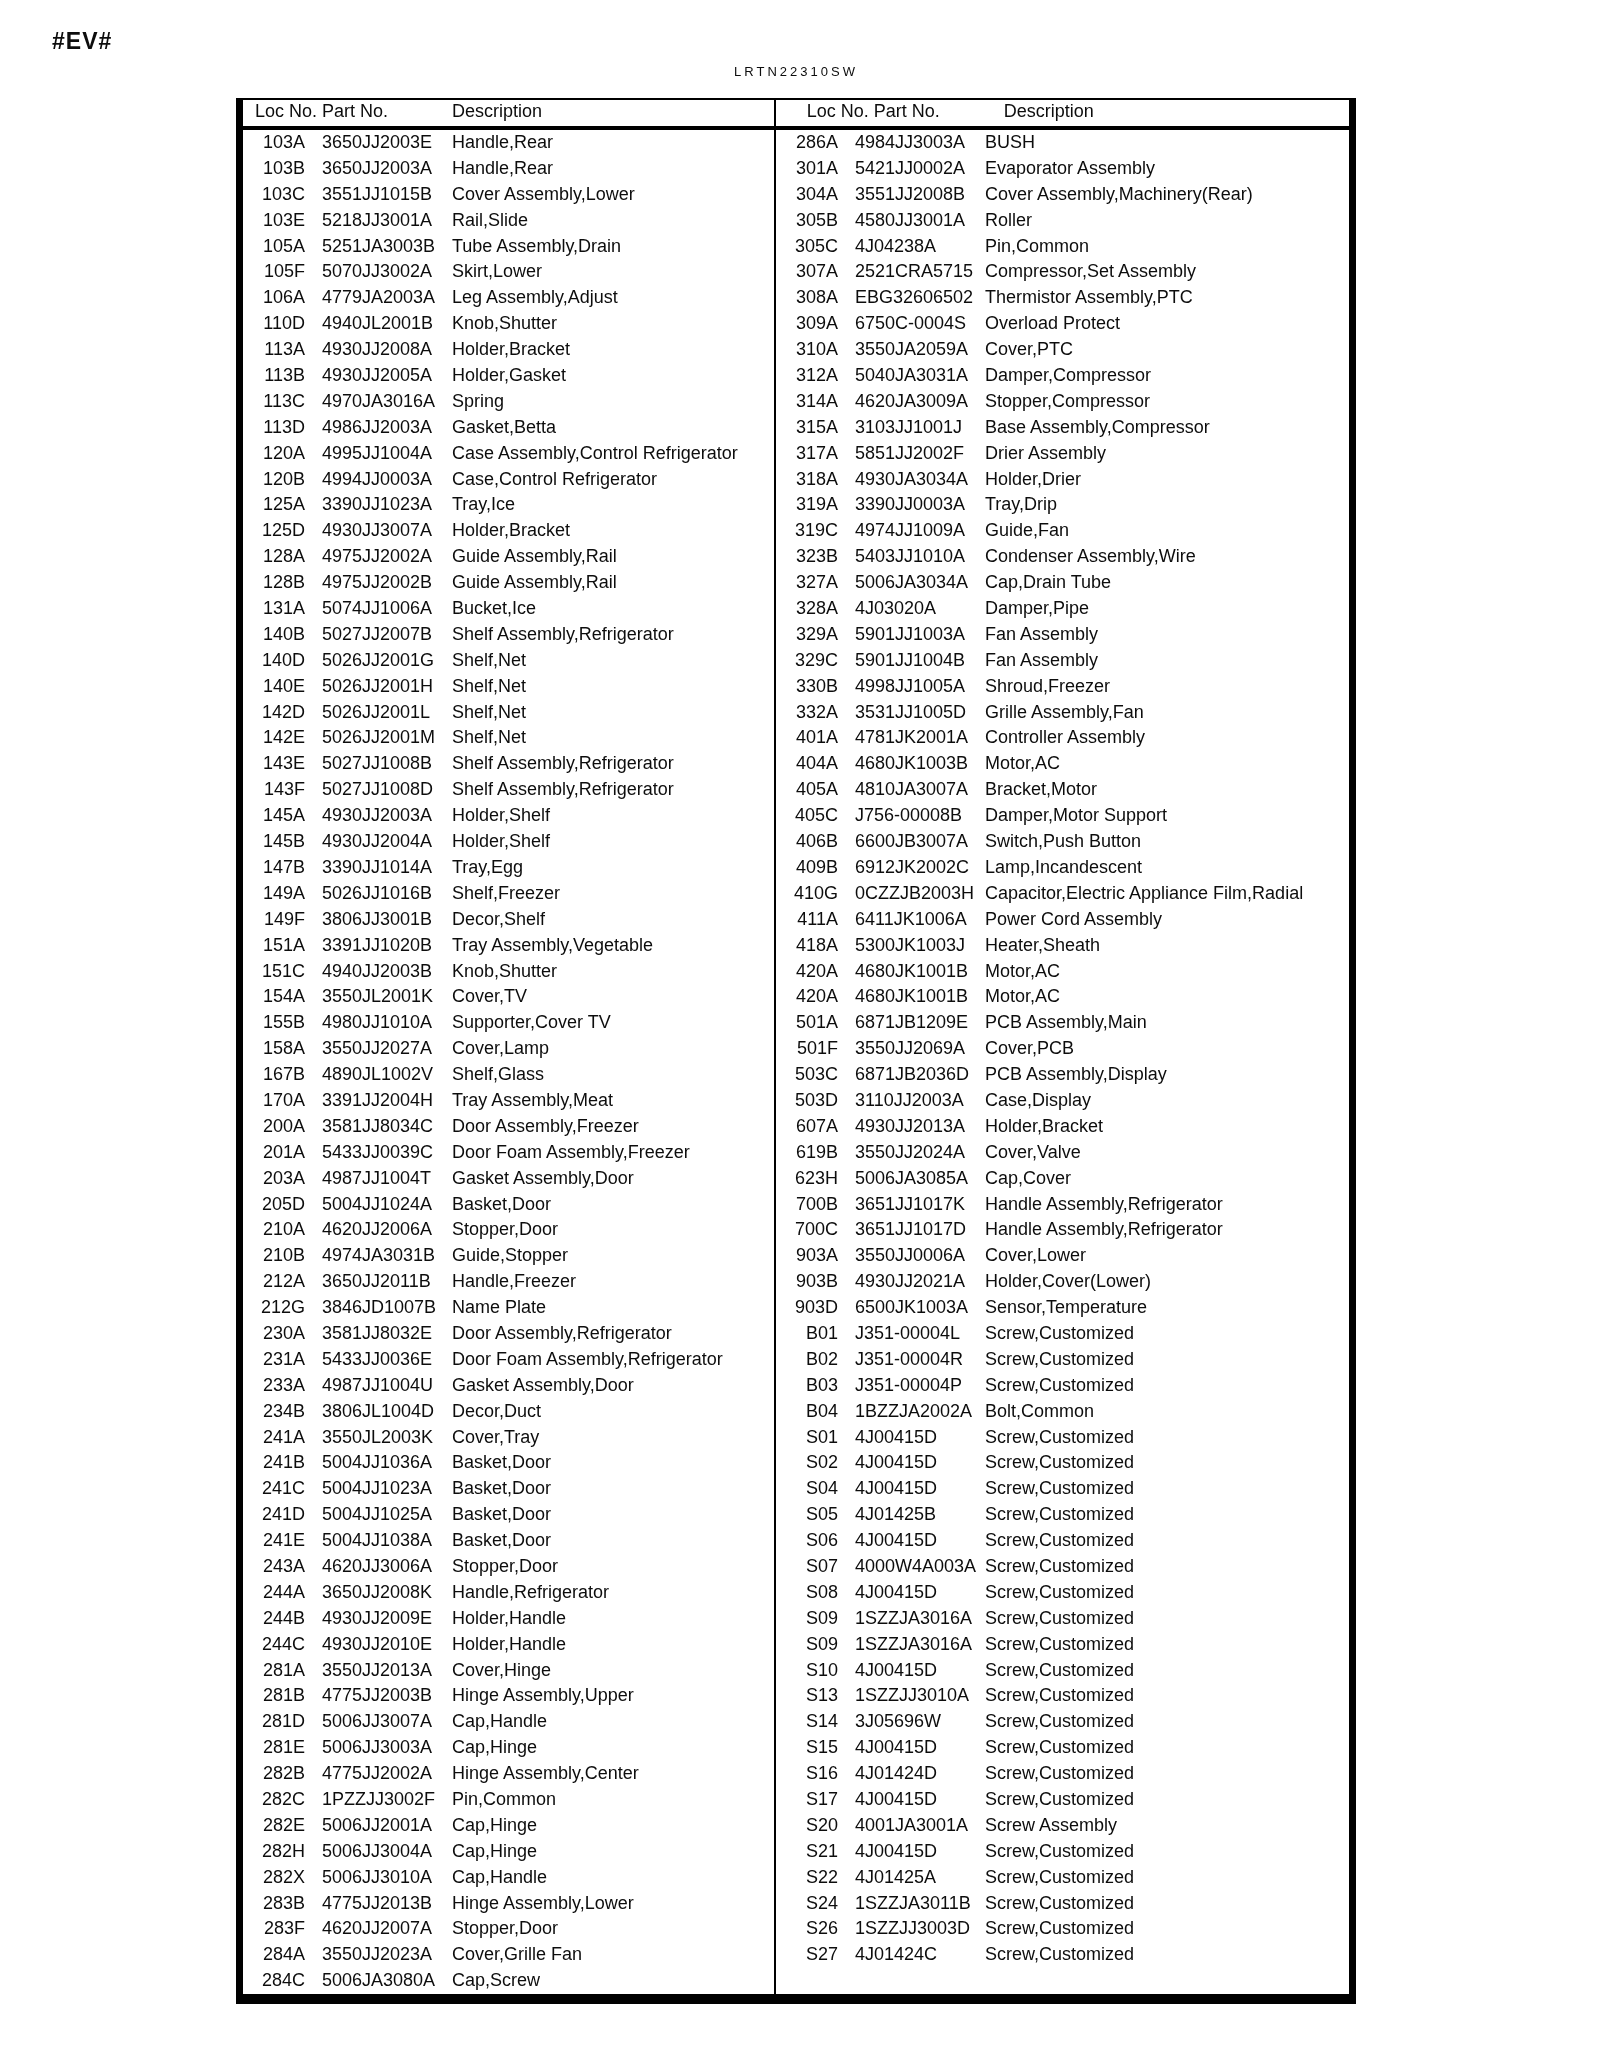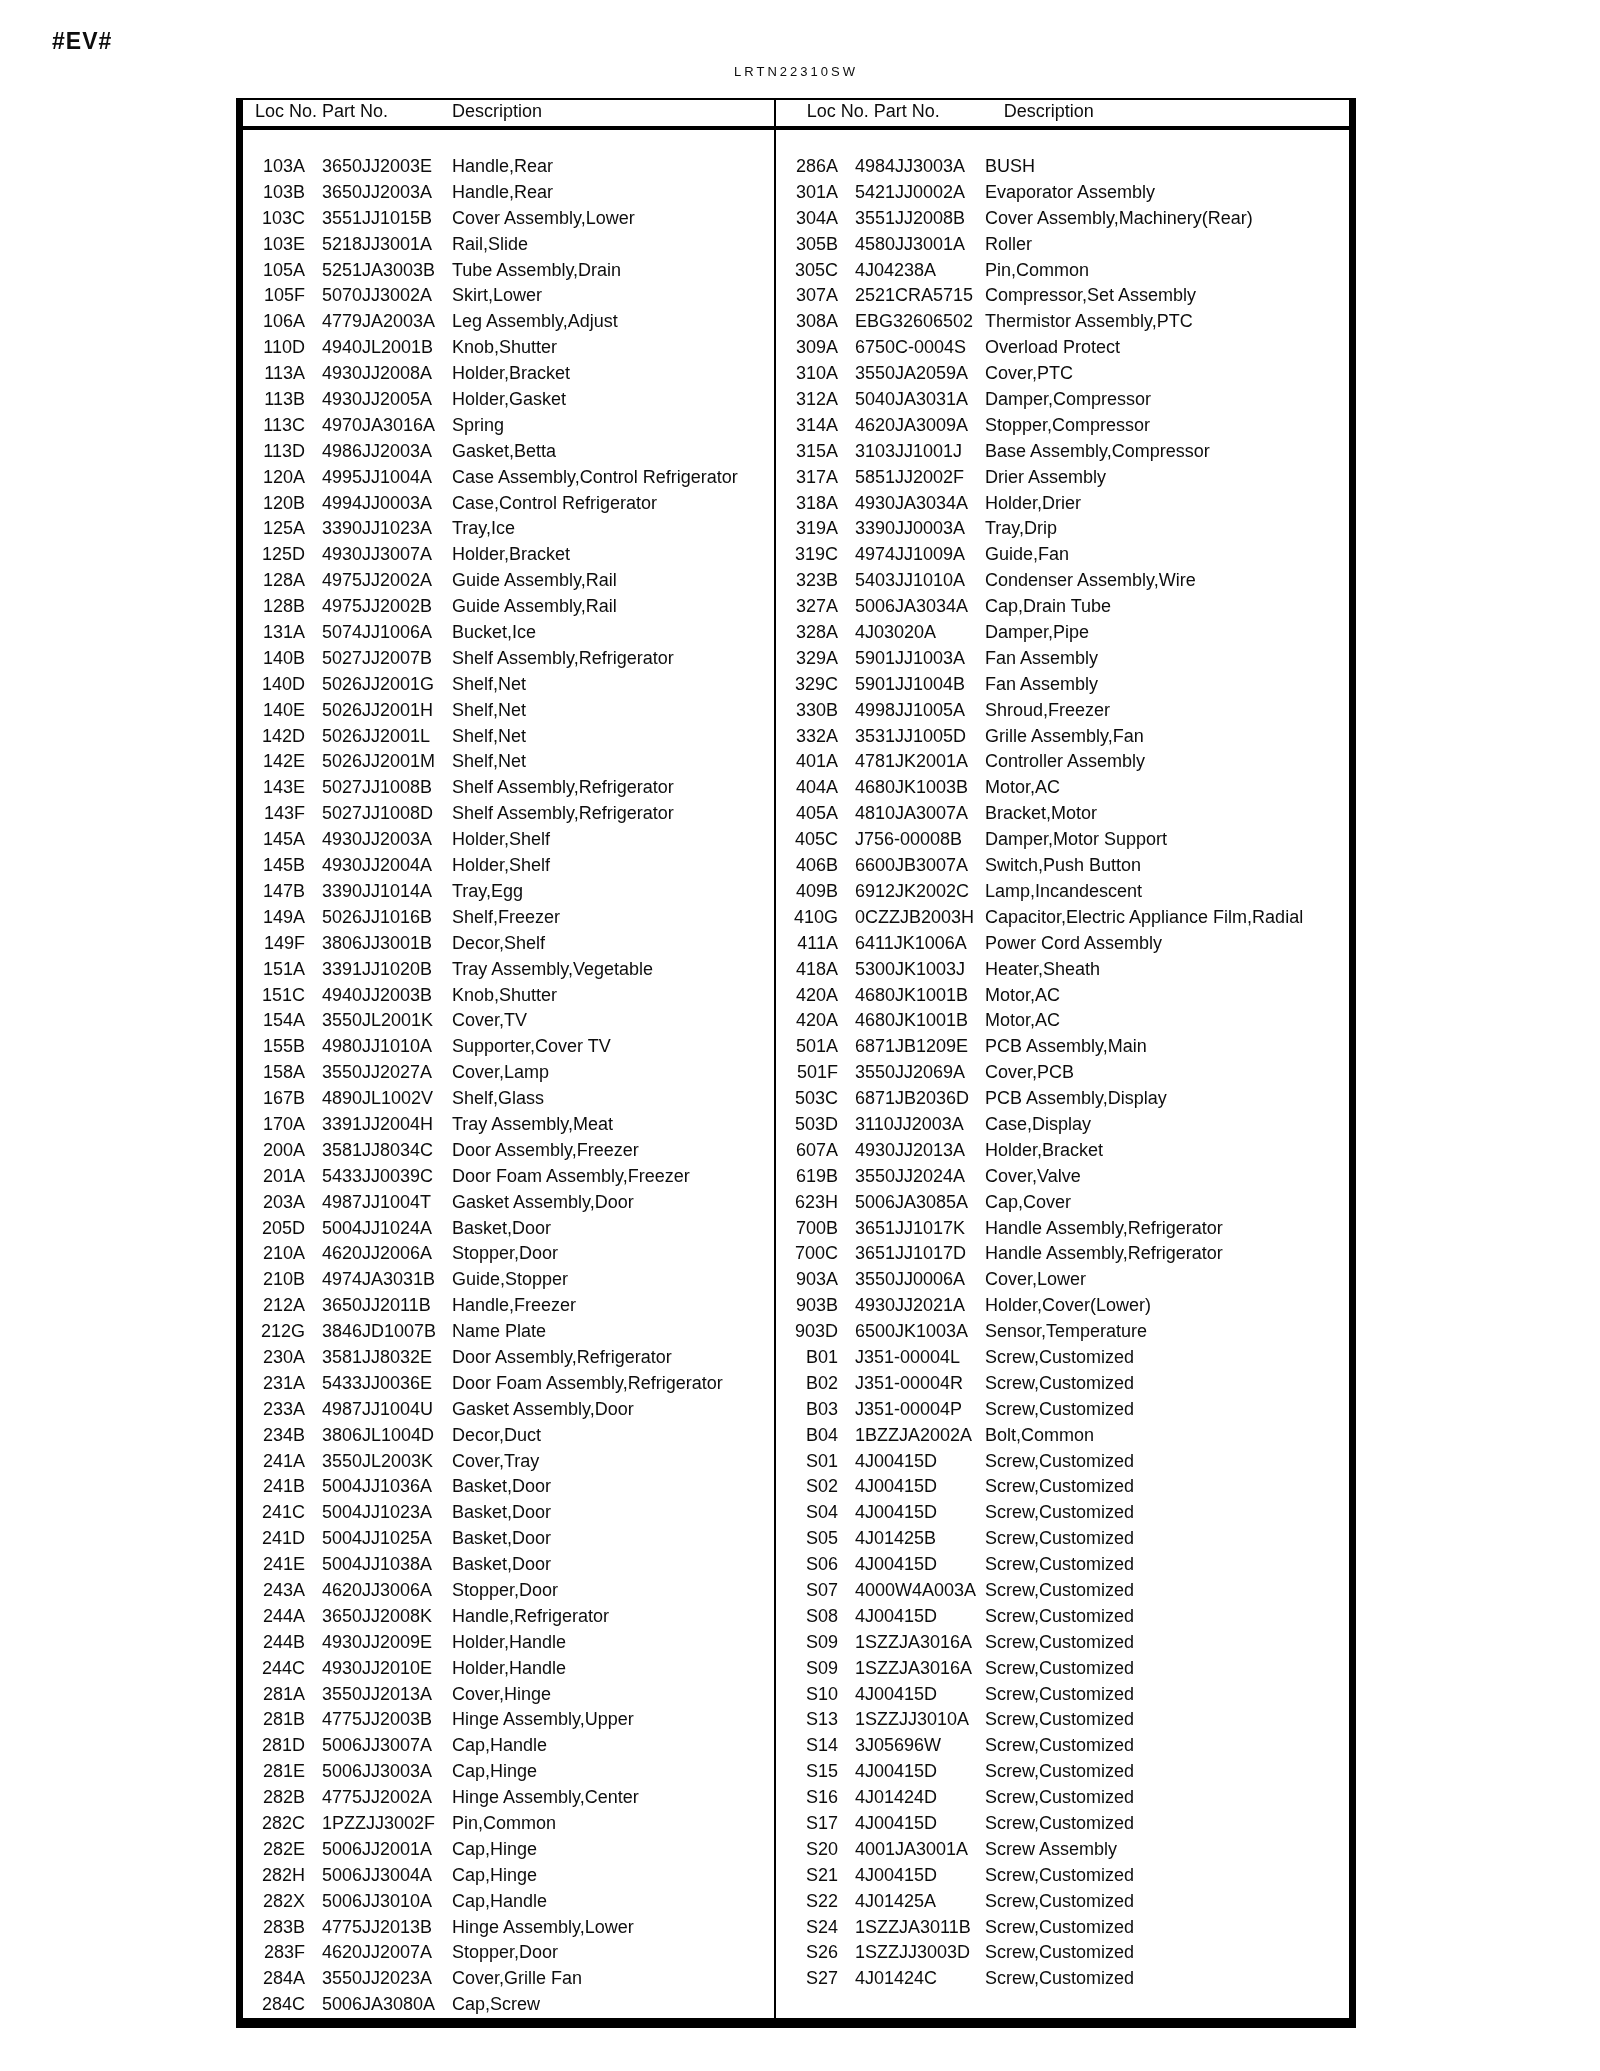--- a/index.html
+++ b/index.html
@@ -42,21 +42,21 @@
   .vbar.right { right: 0; width: 7px; }
   .vbar.mid   { left: 538px; width: 2px; }
 
   .header-row {
     display: flex;
     height: 30px;
     border-bottom: 4px solid #000;
     align-items: flex-end;
     gap: 36px;
   }
-  .table-body { display: flex; align-items: flex-start; margin-top: 24px; }
+  .table-body { display: flex; align-items: flex-start; }
 
   .half.l { width: 538px; padding-left: 7px; }
   .half.r { width: 582px; padding-left: 2px; padding-right: 7px; }
 
   .row {
     display: grid;
     grid-template-columns: 71px 130px auto;
     height: 25.9px;
     line-height: 25.9px;
     font-size: 18px;

